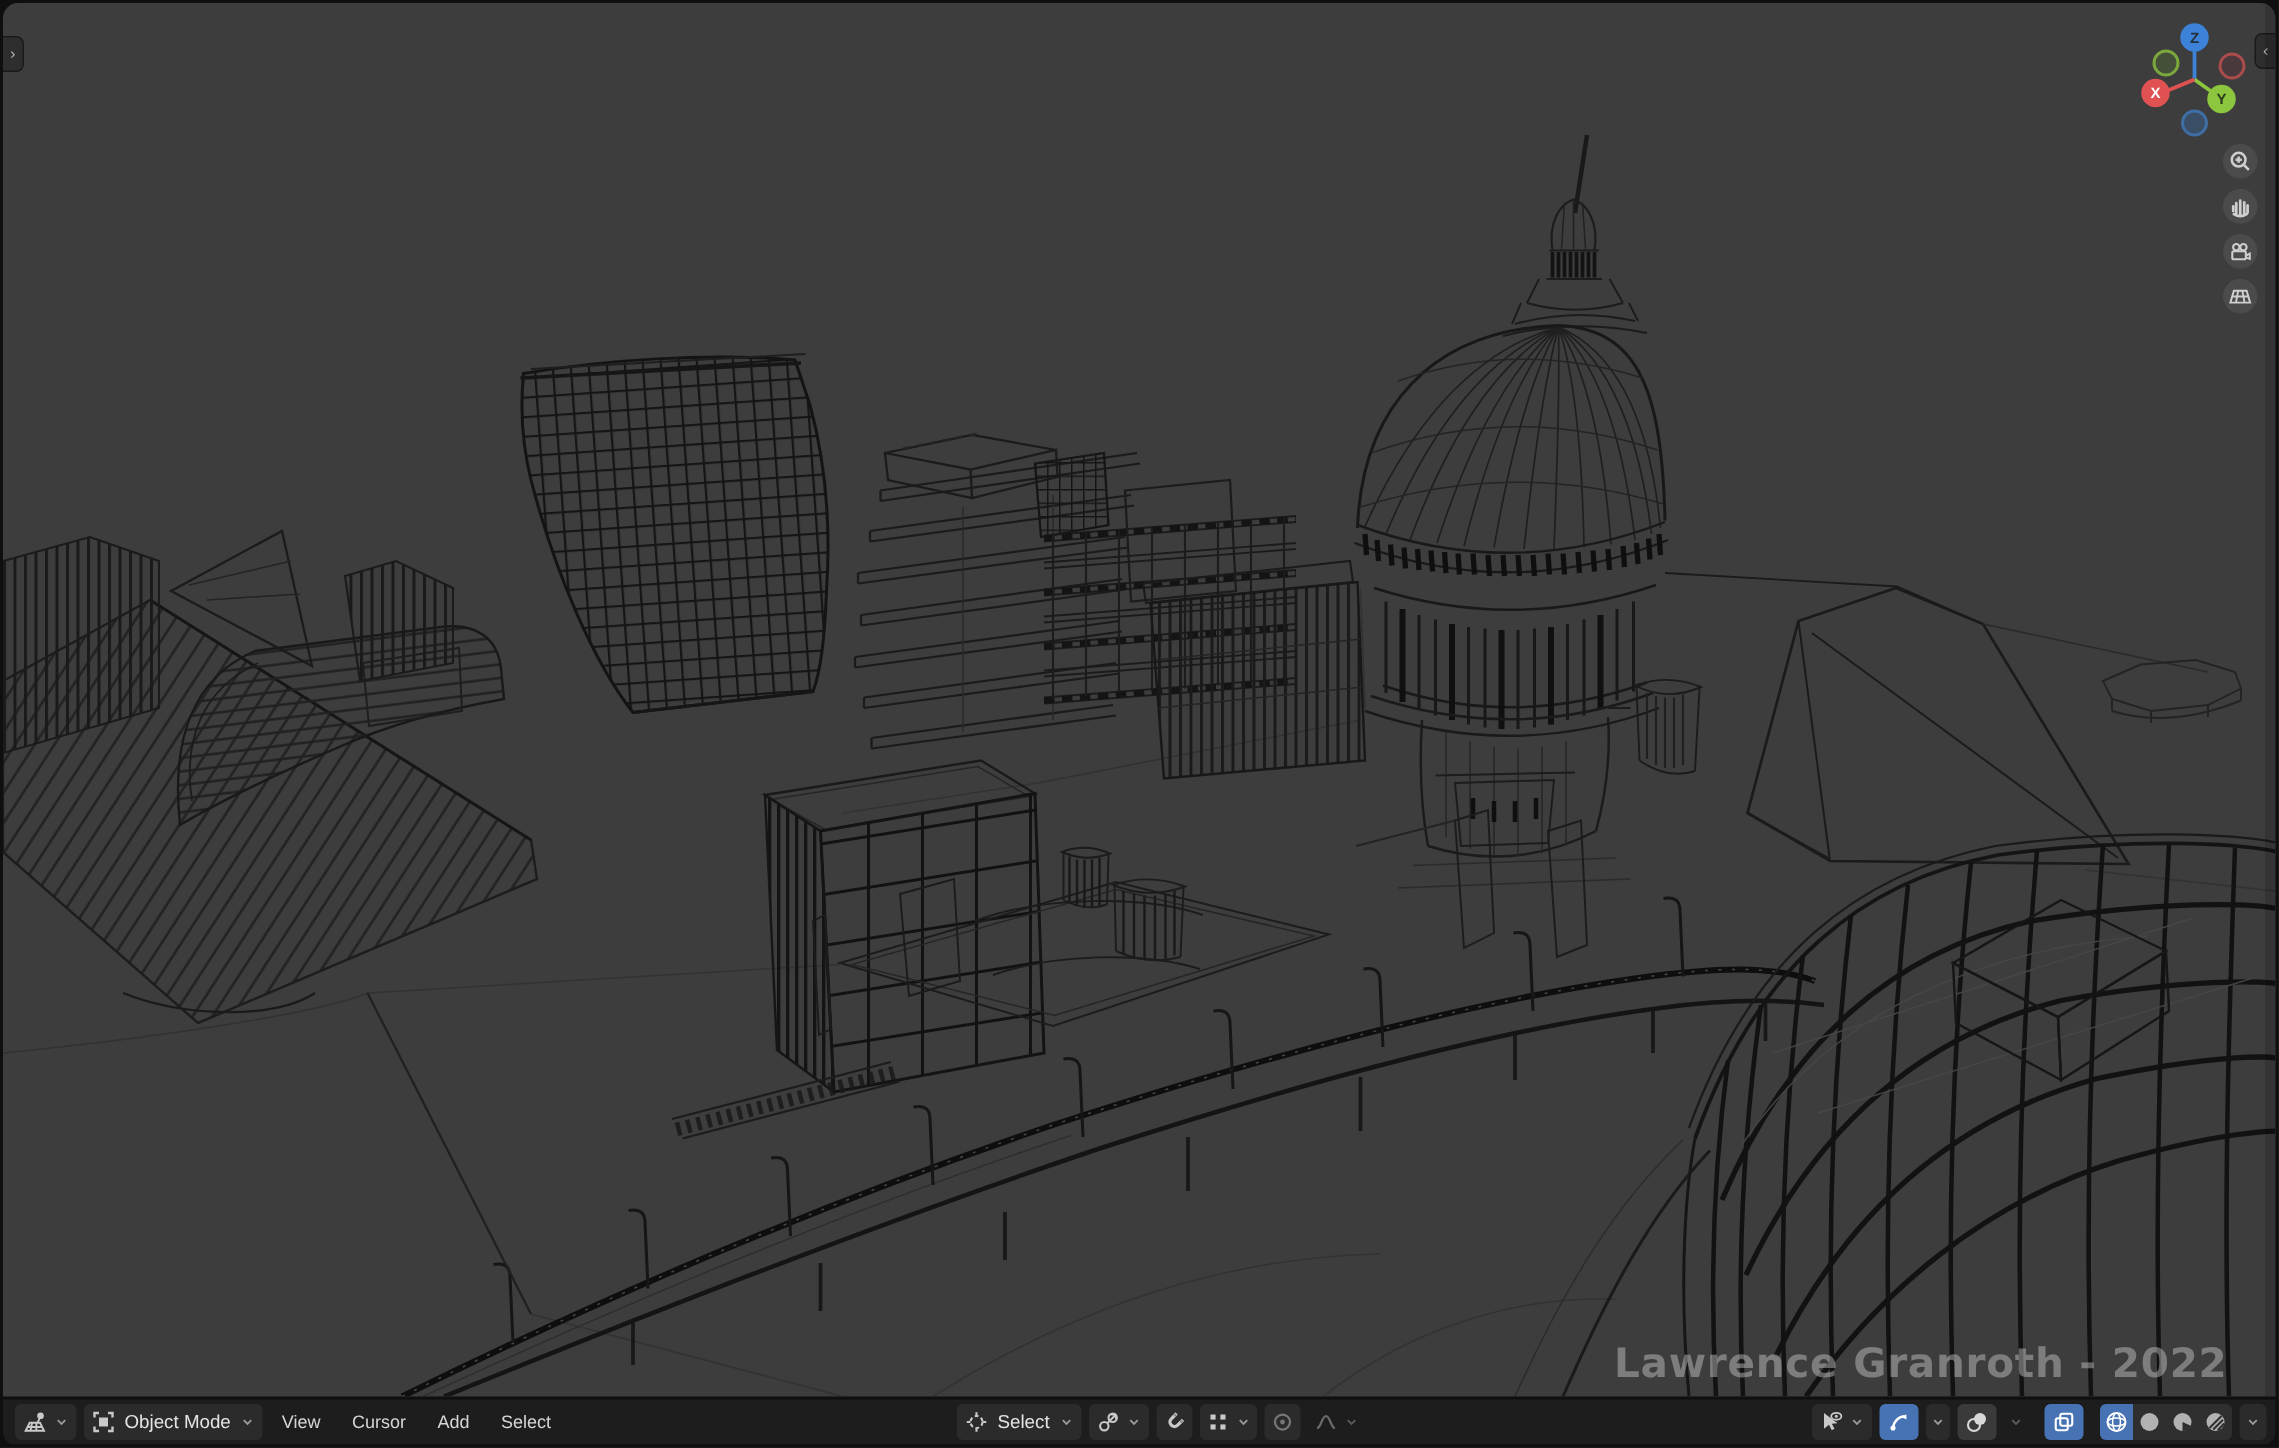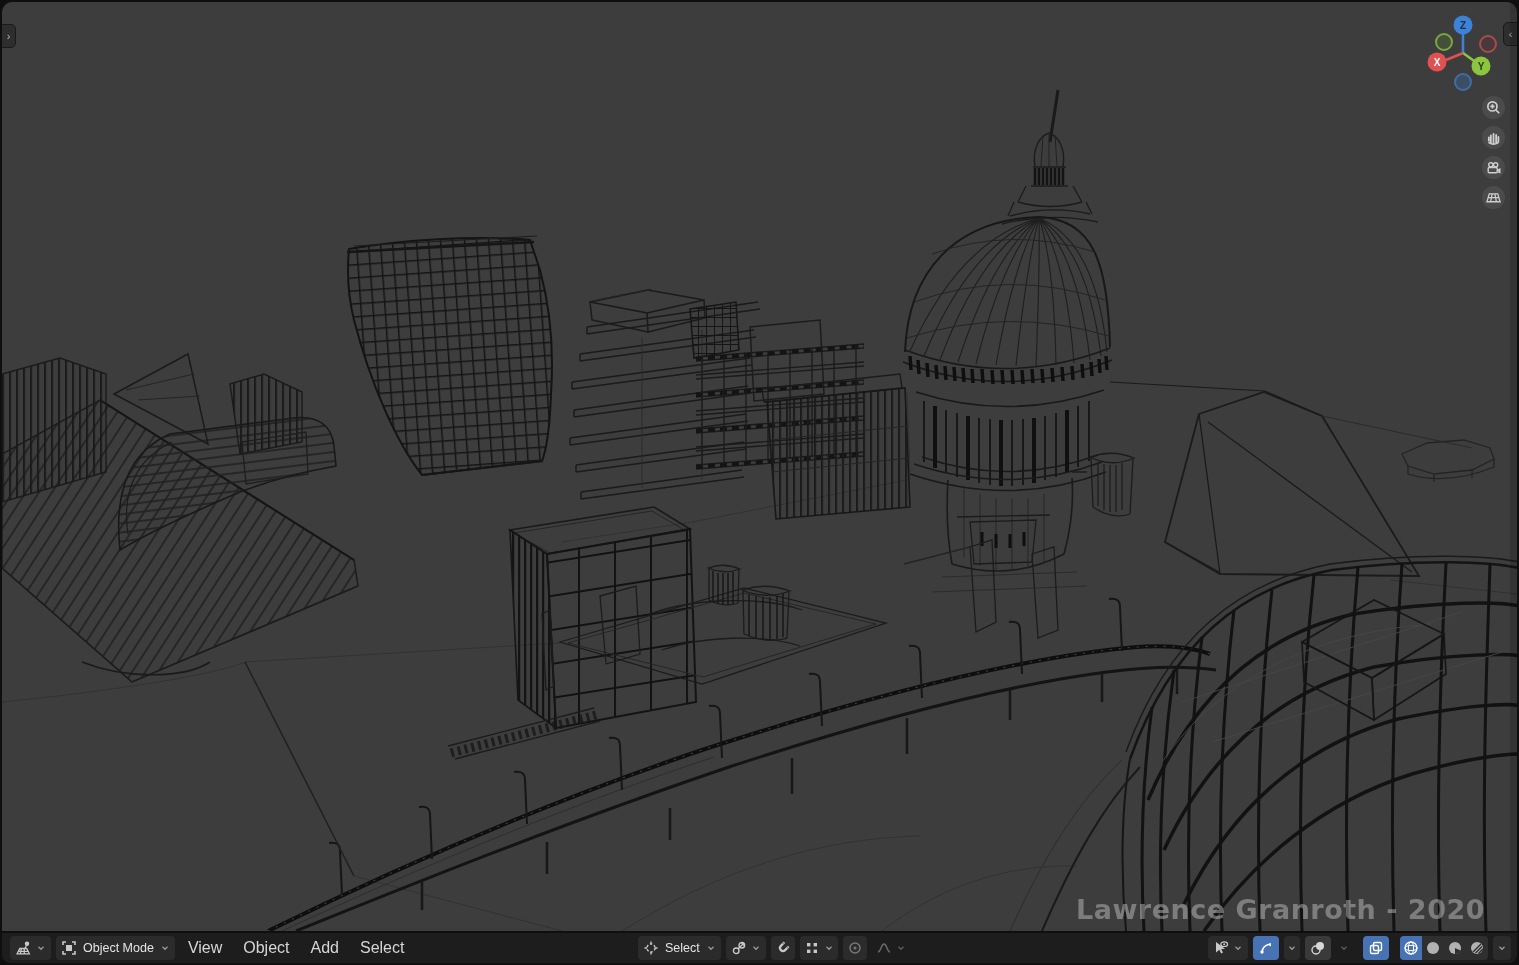--- a/index.html
+++ b/index.html
@@ -22,21 +22,21 @@
   
   .header{position:absolute;left:2px;top:933px;width:1515px;height:30px;background:#1d1d1d;
           border-radius:0 0 8px 8px;}
   .hgroup{position:absolute;top:3px;height:24px;display:flex;align-items:center;gap:5px;}
   .hg-left{left:8px;} .hg-mid{left:636px;} .hg-right{right:6px;}
   .pill{background:#2b2b2b;border-radius:4px;height:24px;display:flex;align-items:center;
         gap:4px;padding:0 5px;box-sizing:border-box;}
   .pill.blue{background:#4772b3;}
   .pill.lite{background:#3a3a3a;}
   .label{color:#e4e4e4;font-size:12.5px;white-space:nowrap;padding:0 2px;}
-  .menu{color:#d6d6d6;font-size:16px;padding:3px 8px;border-radius:3px;}
+  .menu{color:#d6d6d6;font-size:12px;padding:3px 8px;border-radius:3px;}
   .dim{opacity:0.5;}
   .seg{background:#2f2f2f;border-radius:4px;height:24px;display:flex;align-items:center;}
   .seg .cell{width:22px;height:24px;display:flex;align-items:center;justify-content:center;}
   .seg .cell.active{background:#4772b3;border-radius:4px 0 0 4px;}
   .icon{display:flex;align-items:center;justify-content:center;}
 </style>
 </head>
 <body>
 
 <div class="screen">
@@ -269,21 +269,21 @@
           <path d="M1300 640 L1372 598 L1442 632 L1370 676 Z"></path>
           <path d="M1300 640 L1370 676 L1372 718 L1302 680 Z"></path>
           <path d="M1370 676 L1442 632 L1444 672 L1372 718 Z"></path>
         </g>
 
         <path d="M1040 929 C1070 860 1100 805 1138 765" stroke="#1a1a1a" stroke-width="2"></path>
         <path d="M1008 929 C1040 858 1075 800 1120 758" stroke="#2c2c2c" stroke-width="1"></path>
       </g>
     </svg>
 
-    <div class="watermark">Lawrence Granroth - 2020</div>
+    <div class="watermark">Lawrence Granroth - 2022</div>
 
     <svg class="navgizmo" width="76" height="88" viewBox="0 0 76 88">
       <line x1="38" y1="45" x2="38" y2="26" stroke="#3b82d8" stroke-width="2.5"></line>
       <line x1="38" y1="45" x2="52" y2="55" stroke="#8cc63e" stroke-width="2.5"></line>
       <line x1="38" y1="45" x2="21" y2="52" stroke="#e05252" stroke-width="2.5"></line>
       <circle cx="19" cy="34" r="8" fill="#45503a" stroke="#7ba83c" stroke-width="2"></circle>
       <circle cx="63" cy="36" r="8" fill="#4a393c" stroke="#a84c4c" stroke-width="2"></circle>
       <circle cx="38" cy="74" r="8" fill="#3a4f66" stroke="#3f6ea5" stroke-width="2"></circle>
       <circle cx="38" cy="17" r="9.5" fill="#3b82d8"></circle>
       <circle cx="56" cy="58" r="9.5" fill="#8cc63e"></circle>
@@ -352,21 +352,21 @@
         </span>
         <span class="label">Object Mode</span>
         <span class="icon">
           <svg width="10" height="10" viewBox="0 0 16 16">
               <path d="M4 6 L8 10 L12 6" stroke="#9a9a9a" stroke-width="2" fill="none"></path>
             </svg>
         </span>
       </div>
 
       <span class="menu">View</span>
-      <span class="menu">Object</span>
+      <span class="menu">Cursor</span>
       <span class="menu">Add</span>
       <span class="menu">Select</span>
     </div>
 
     <div class="hgroup hg-mid">
       <div class="pill">
         <span class="icon">
           <svg width="16" height="16" viewBox="0 0 16 16">
             <circle cx="8" cy="8" r="4" stroke="#c9c9c9" stroke-width="1.4" fill="none" stroke-dasharray="2.5 1.8"></circle>
             <path d="M8 1.5 V4 M8 12 V14.5 M1.5 8 H4 M12 8 H14.5" stroke="#c9c9c9" stroke-width="1.4"></path>

